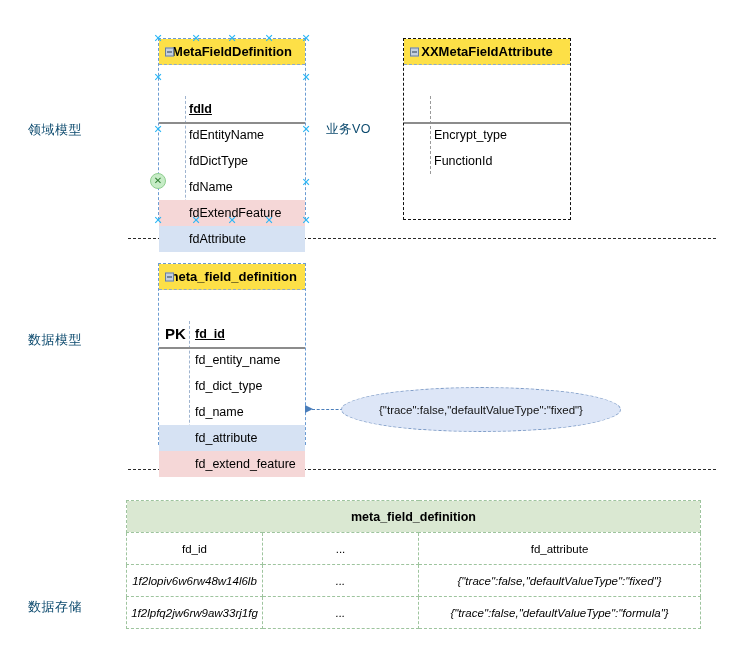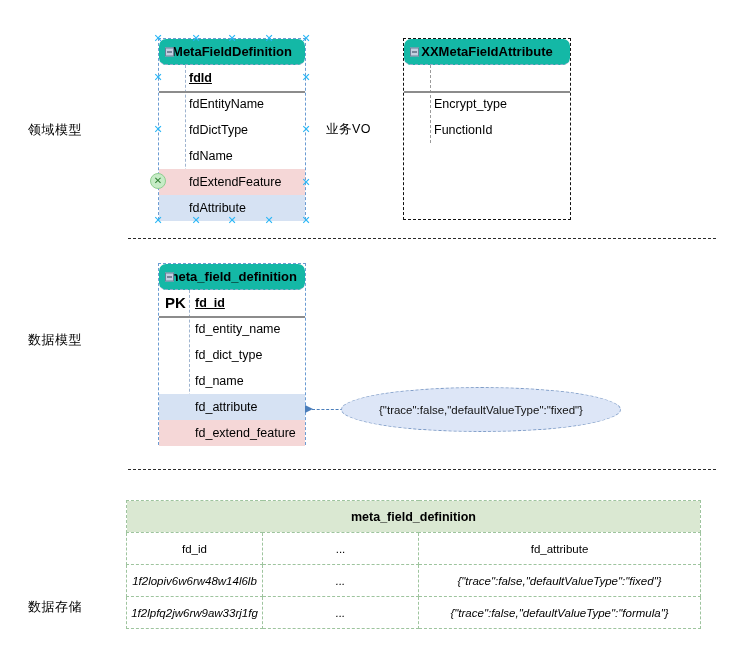--- a/index.html
+++ b/index.html
@@ -15,21 +15,21 @@
     color: #000000;
     overflow: hidden;
   }
 
   .canvas { position: absolute; inset: 0; }
 
   
   .band-label {
     position: absolute;
     font-size: 13px;
-    color: #000000;
+    color: #0c4a6e;
     letter-spacing: .5px;
     white-space: nowrap;
   }
 
   
   .divider {
     position: absolute;
     left: 128px;
     width: 588px;
     height: 0;
@@ -42,29 +42,28 @@
     box-sizing: border-box;
     background: #ffffff;
     border: 1.5px dashed #111111;
   }
   .entity.selected {
     border: 1.2px dashed #6b9bd2;
   }
   .entity-title {
     position: relative;
     box-sizing: border-box;
-    background: #14b8a6;
+    background: #fde047;
     border-bottom: 1px dashed #8fa9c9;
     height: 26px;
     line-height: 26px;
     text-align: center;
     font-weight: bold;
     font-size: 13px;
     color: #000;
-    border-radius: 7px;
   }
   .collapse-box {
     position: absolute;
     left: 6px;
     top: 50%;
     transform: translateY(-50%);
     width: 9px;
     height: 9px;
     background: #c3cfe0;
     border: 1px solid #6b7f99;
@@ -73,21 +72,21 @@
   .collapse-box::before {
     content: "";
     position: absolute;
     left: 1px;
     right: 1px;
     top: 3px;
     height: 1px;
     background: #2b3c52;
   }
 
-  .entity-body { position: relative; }
+  .entity-body { position: relative; margin-top: 31px; }
 
   .row {
     position: relative;
     box-sizing: border-box;
     height: 26px;
     line-height: 26px;
     font-size: 12.5px;
     padding-left: 10px;
     white-space: nowrap;
   }

